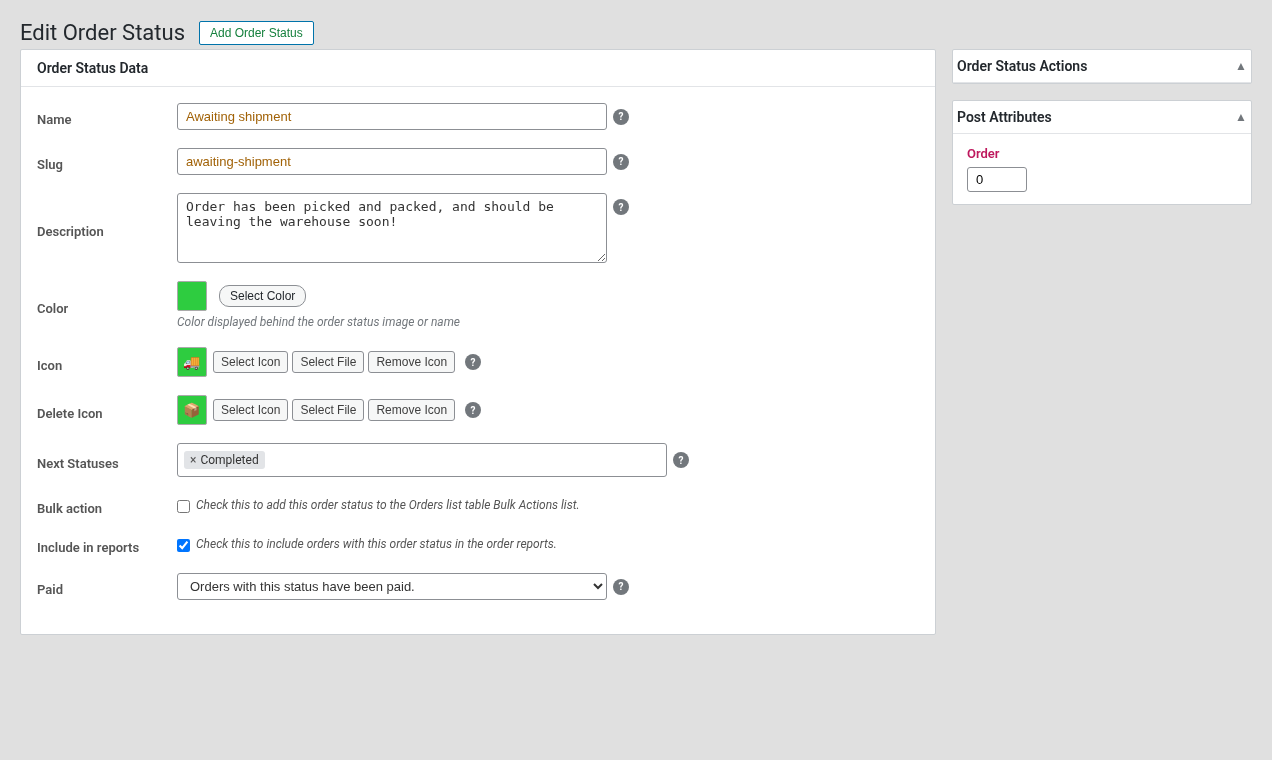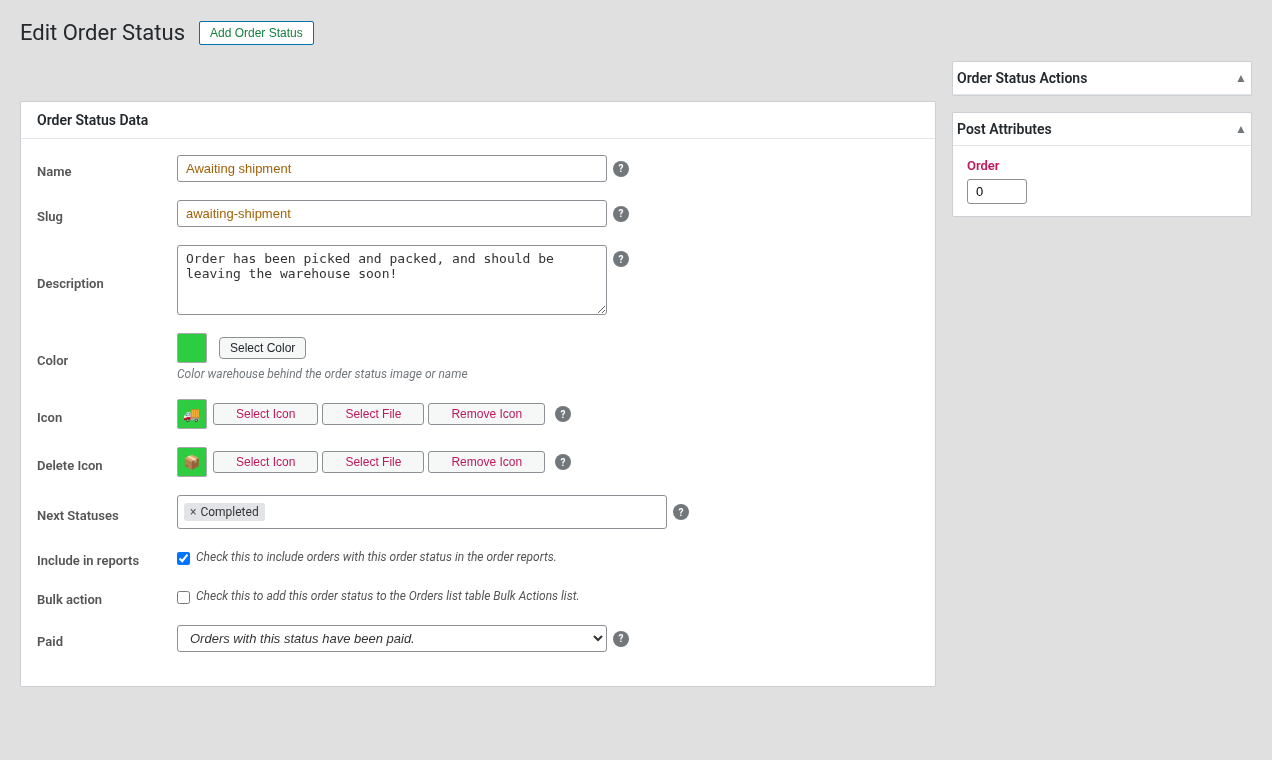--- a/index.html
+++ b/index.html
@@ -10,21 +10,21 @@
       color: #333;
     }
     .page-wrapper {
       padding: 20px;
       min-height: 760px;
     }
     .page-title-row {
       display: flex;
       align-items: center;
       gap: 14px;
-      margin-bottom: 16px;
+      margin-bottom: 4px;
     }
     .page-title {
       font-size: 22px;
       font-weight: 400;
       color: #23282d;
     }
     .btn-add-order-status {
       background: #fff;
       border: 1px solid #0073aa;
       color: #15803d;
@@ -37,21 +37,20 @@
     .main-layout {
       display: flex;
       gap: 16px;
       align-items: flex-start;
     }
     .main-panel {
       flex: 1;
       background: #fff;
       border: 1px solid #ccd0d4;
       border-radius: 2px;
-      margin-top: 40px;
     }
     .main-panel-header {
       padding: 10px 16px;
       border-bottom: 1px solid #e2e4e7;
       font-size: 14px;
       font-weight: 600;
       color: #23282d;
     }
     .main-panel-body {
       padding: 16px;
@@ -131,41 +130,41 @@
       display: inline-block;
       flex-shrink: 0;
     }
     .btn-select-color {
       background: #f6f7f7;
       border: 1px solid #8c8f94;
       color: #23282d;
       padding: 3px 10px;
       cursor: pointer;
       font-size: 12px;
-      border-radius: 4px;
+      border-radius: 10px;
     }
     .icon-preview {
       width: 30px;
       height: 30px;
       background: #2ecc40;
       border: 1px solid #aaa;
       border-radius: 2px;
       margin-right: 6px;
       display: inline-flex;
       align-items: center;
       justify-content: center;
       color: #fff;
       font-size: 14px;
       flex-shrink: 0;
     }
     .btn-icon-action {
       background: #f6f7f7;
       border: 1px solid #8c8f94;
-      color: #be185d;
-      padding: 3px 22px;
+      color: #404040;
+      padding: 3px 7px;
       cursor: pointer;
       font-size: 12px;
       border-radius: 3px;
       margin-right: 4px;
     }
     .icon-row {
       display: flex;
       align-items: center;
     }
     .next-statuses-wrapper {
@@ -212,21 +211,20 @@
     .paid-select {
       padding: 4px 24px 4px 8px;
       border: 1px solid #8c8f94;
       border-radius: 3px;
       font-size: 13px;
       background: #fff;
       color: #333;
       appearance: auto;
       max-width: 430px;
       width: 100%;
-      font-style: italic;
     }
 
     
     .sidebar {
       width: 300px;
       flex-shrink: 0;
       display: flex;
       flex-direction: column;
       gap: 16px;
     }
@@ -332,21 +330,21 @@
           </div>
         </div>
 
         <div class="form-row">
           <div class="form-label">Color</div>
           <div class="form-field">
             <div style="display:flex;align-items:center;gap:6px;">
               <div class="color-swatch"></div>
               <button class="btn-select-color">Select Color</button>
             </div>
-            <div class="color-hint">Color warehouse behind the order status image or name</div>
+            <div class="color-hint">Color displayed behind the order status image or name</div>
           </div>
         </div>
 
         <div class="form-row">
           <div class="form-label">Icon</div>
           <div class="form-field">
             <div class="icon-row">
               <div class="icon-preview">
                 <span>🚚</span>
               </div>
@@ -384,35 +382,35 @@
                     <span>Completed</span>
                   </span>
                 </div>
               </div>
               <span class="help-icon" style="margin-left:6px;">?</span>
             </div>
           </div>
         </div>
 
         <div class="form-row">
+          <div class="form-label">Bulk action</div>
+          <div class="form-field">
+            <div class="checkbox-row">
+              <input type="checkbox" id="bulk-action-cb" style="">
+              <label class="checkbox-label" for="bulk-action-cb">Check this to add this order status to the Orders list table Bulk Actions list.</label>
+            </div>
+          </div>
+        </div>
+
+        <div class="form-row">
           <div class="form-label">Include in reports</div>
           <div class="form-field">
             <div class="checkbox-row">
               <input type="checkbox" id="include-reports-cb" checked="" style="">
               <label class="checkbox-label" for="include-reports-cb">Check this to include orders with this order status in the order reports.</label>
-            </div>
-          </div>
-        </div>
-
-        <div class="form-row">
-          <div class="form-label">Bulk action</div>
-          <div class="form-field">
-            <div class="checkbox-row">
-              <input type="checkbox" id="bulk-action-cb" style="">
-              <label class="checkbox-label" for="bulk-action-cb">Check this to add this order status to the Orders list table Bulk Actions list.</label>
             </div>
           </div>
         </div>
 
         <div class="form-row">
           <div class="form-label">Paid</div>
           <div class="form-field">
             <div class="inline-help-row">
               <select class="paid-select">
                 <option>Orders with this status have been paid.</option>

